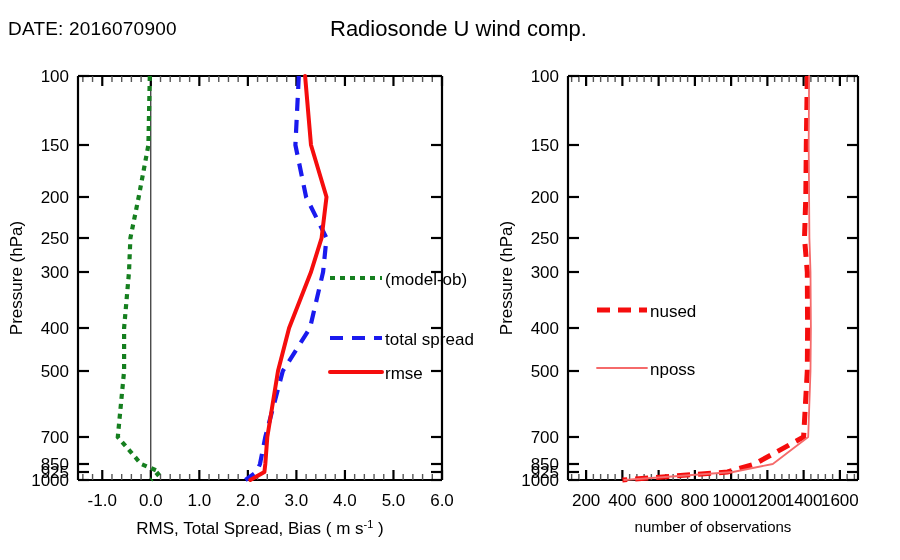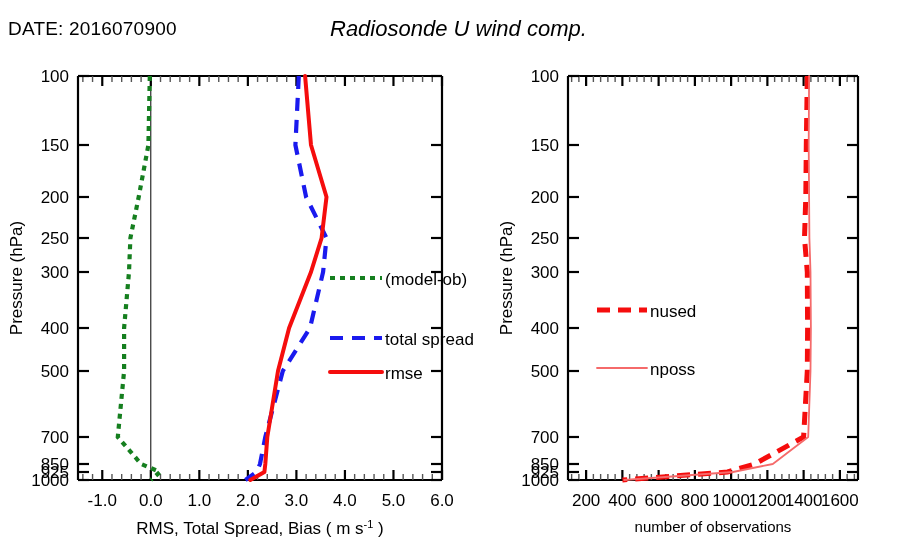--- a/index.html
+++ b/index.html
@@ -28,21 +28,20 @@
     font-size: 19px;
     letter-spacing: 0.2px;
     white-space: nowrap;
   }
   .main-title {
     position: absolute;
     left: 330px;
     top: 16px;
     font-size: 22px;
     white-space: nowrap;
-    font-style: italic;
   }
   svg { display: block; }
   .axis-line {
     stroke: #000000;
     stroke-width: 2.2;
     fill: none;
   }
   .tick-major {
     stroke: #000000;
     stroke-width: 2.2;

